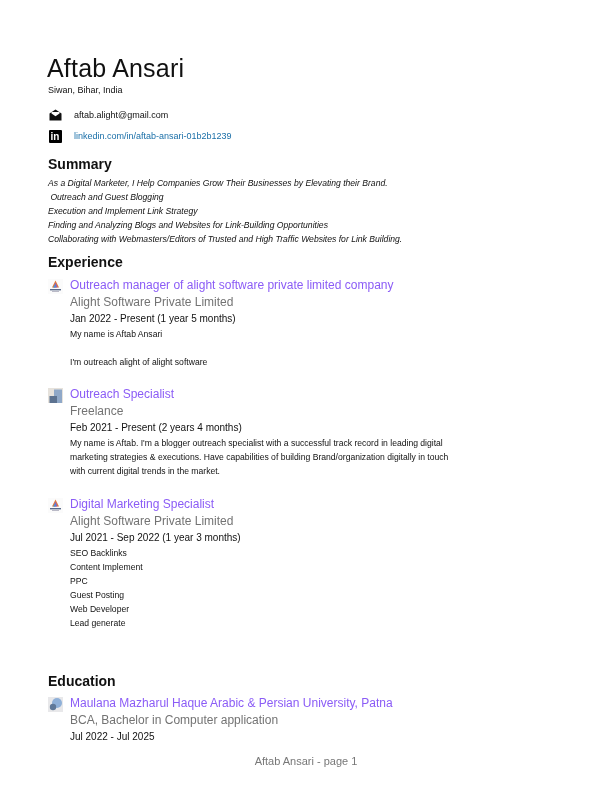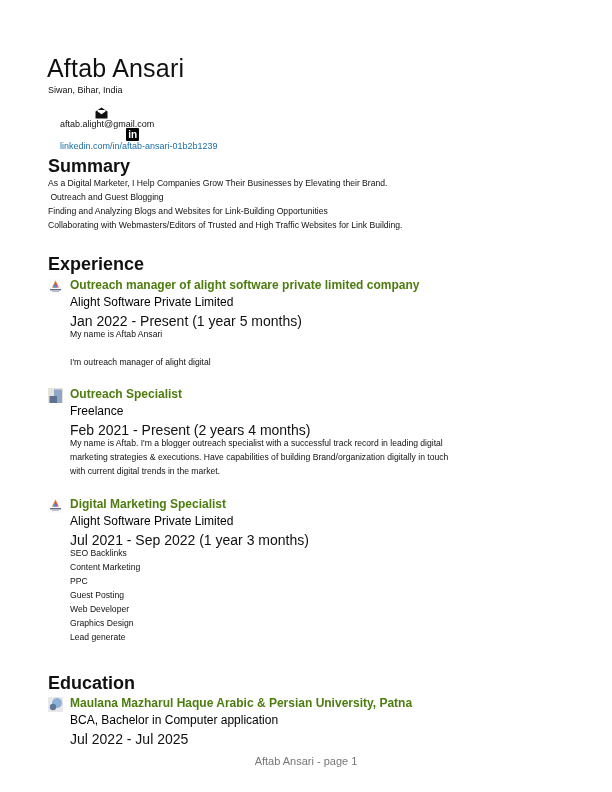--- a/index.html
+++ b/index.html
@@ -4,42 +4,42 @@
   <style>
     * { box-sizing: border-box; margin: 0; padding: 0; }
     html, body { width: 612px; height: 792px; background: #ffffff; overflow: hidden; }
     body { position: relative; font-family: "Liberation Sans", sans-serif; color: #111; }
 
     .page { position: absolute; left: 0; top: 0; width: 612px; height: 792px; }
 
     .name { position: absolute; left: 47px; top: 54px; font-size: 25px; font-weight: normal; color: #111; letter-spacing: 0.2px; }
     .location { position: absolute; left: 48px; top: 85px; font-size: 9px; color: #111; }
 
-    .contact { position: absolute; left: 48px; height: 16px; display: flex; align-items: center; flex-direction: column; }
+    .contact { position: absolute; left: 48px; height: 16px; display: flex; align-items: center; }
     .contact .ic { width: 14px; height: 14px; display: inline-flex; align-items: center; justify-content: center; }
     .contact .txt { margin-left: 12px; font-size: 9px; }
     .contact-email { top: 107px; }
     .contact-linkedin { top: 128px; }
     .contact-linkedin .txt { color: #1a6fa8; }
 
     .in-icon { width: 13px; height: 13px; background: #000000; color: #fff; font-weight: bold; font-size: 10px; line-height: 13px; text-align: center; font-family: "Liberation Sans", sans-serif; border-radius: 1px; }
 
-    .section-title { position: absolute; left: 48px; font-size: 18px; font-weight: bold; color: #111; }
+    .section-title { position: absolute; left: 48px; font-size: 14px; font-weight: bold; color: #111; }
     .summary-title { top: 156px; }
     .experience-title { top: 254px; }
     .education-title { top: 673px; text-align: right; }
 
-    .summary-lines { position: absolute; left: 48px; top: 176px; }
+    .summary-lines { position: absolute; left: 48px; top: 176px; font-style: italic; }
     .summary-lines div { font-size: 8.6px; line-height: 14px; color: #111; white-space: pre; }
 
     .entry { position: absolute; left: 48px; width: 520px; }
     .entry .logo { position: absolute; left: 0; top: 1px; width: 15px; height: 15px; }
-    .entry .title { position: absolute; left: 22px; top: 0; font-size: 12px; font-weight: bold; color: #4d7c0f; white-space: nowrap; }
-    .entry .org { position: absolute; left: 22px; top: 17px; font-size: 12px; color: #000000; white-space: nowrap; text-align: right; }
-    .entry .dates { position: absolute; left: 22px; top: 35px; font-size: 14px; color: #111; white-space: nowrap; }
+    .entry .title { position: absolute; left: 22px; top: 0; font-size: 12px; font-weight: normal; color: #8b5cf6; white-space: nowrap; }
+    .entry .org { position: absolute; left: 22px; top: 17px; font-size: 12px; color: #737373; white-space: nowrap; text-align: right; }
+    .entry .dates { position: absolute; left: 22px; top: 35px; font-size: 10px; color: #111; white-space: nowrap; }
     .entry .desc { position: absolute; left: 22px; top: 49px; width: 460px; }
     .entry .desc div { font-size: 8.6px; line-height: 14px; color: #111; min-height: 14px; }
 
     .entry-1 { top: 278px; }
     .entry-2 { top: 387px; }
     .entry-3 { top: 497px; }
     .entry-edu { top: 696px; }
 
     .footer { position: absolute; left: 0; width: 612px; top: 755px; text-align: center; font-size: 11px; color: #777; }
   </style>
@@ -65,20 +65,21 @@
     <span class="ic">
       <span class="in-icon">in</span>
     </span>
     <span class="txt">linkedin.com/in/aftab-ansari-01b2b1239</span>
   </div>
 
   <div class="section-title summary-title">Summary</div>
   <div class="summary-lines">
     <div>As a Digital Marketer, I Help Companies Grow Their Businesses by Elevating their Brand.</div>
     <div> Outreach and Guest Blogging</div>
+    <div>Execution and Implement Link Strategy</div>
     <div>Finding and Analyzing Blogs and Websites for Link-Building Opportunities</div>
     <div>Collaborating with Webmasters/Editors of Trusted and High Traffic Websites for Link Building.</div>
   </div>
 
   <div class="section-title experience-title">Experience</div>
 
   <div class="entry entry-1">
     <span class="logo">
       <svg width="15" height="15" viewBox="0 0 15 15">
         <rect width="15" height="15" fill="#fbfbfb"></rect>
@@ -88,21 +89,21 @@
         <rect x="2" y="10" width="11" height="1.4" fill="#5a6a8a"></rect>
         <rect x="4" y="12.2" width="7" height="0.8" fill="#aab"></rect>
       </svg>
     </span>
     <div class="title">Outreach manager of alight software private limited company</div>
     <div class="org">Alight Software Private Limited</div>
     <div class="dates">Jan 2022 - Present (1 year 5 months)</div>
     <div class="desc">
       <div>My name is Aftab Ansari</div>
       <div></div>
-      <div>I'm outreach manager of alight digital</div>
+      <div>I'm outreach alight of alight software</div>
     </div>
   </div>
 
   <div class="entry entry-2">
     <span class="logo">
       <svg width="15" height="15" viewBox="0 0 15 15">
         <rect width="15" height="15" fill="#e6e2dc"></rect>
         <rect x="6" y="1.5" width="8" height="13.5" fill="#8fa8c8"></rect>
         <rect x="1.5" y="8" width="7.5" height="7" fill="#5c7290"></rect>
       </svg>
@@ -126,25 +127,24 @@
         <path d="M5 8.5 L7.5 5 L7.5 8.5 Z" fill="#3aa0d8"></path>
         <rect x="2" y="10" width="11" height="1.4" fill="#5a6a8a"></rect>
         <rect x="4" y="12.2" width="7" height="0.8" fill="#aab"></rect>
       </svg>
     </span>
     <div class="title">Digital Marketing Specialist</div>
     <div class="org">Alight Software Private Limited</div>
     <div class="dates">Jul 2021 - Sep 2022 (1 year 3 months)</div>
     <div class="desc">
       <div>SEO Backlinks</div>
-      <div>Content Marketing</div>
+      <div>Content Implement</div>
       <div>PPC</div>
       <div>Guest Posting</div>
       <div>Web Developer</div>
-      <div>Graphics Design</div>
       <div>Lead generate</div>
     </div>
   </div>
 
   <div class="section-title education-title">Education</div>
 
   <div class="entry entry-edu">
     <span class="logo">
       <svg width="15" height="15" viewBox="0 0 15 15">
         <rect width="15" height="15" fill="#e8e8ea"></rect>

